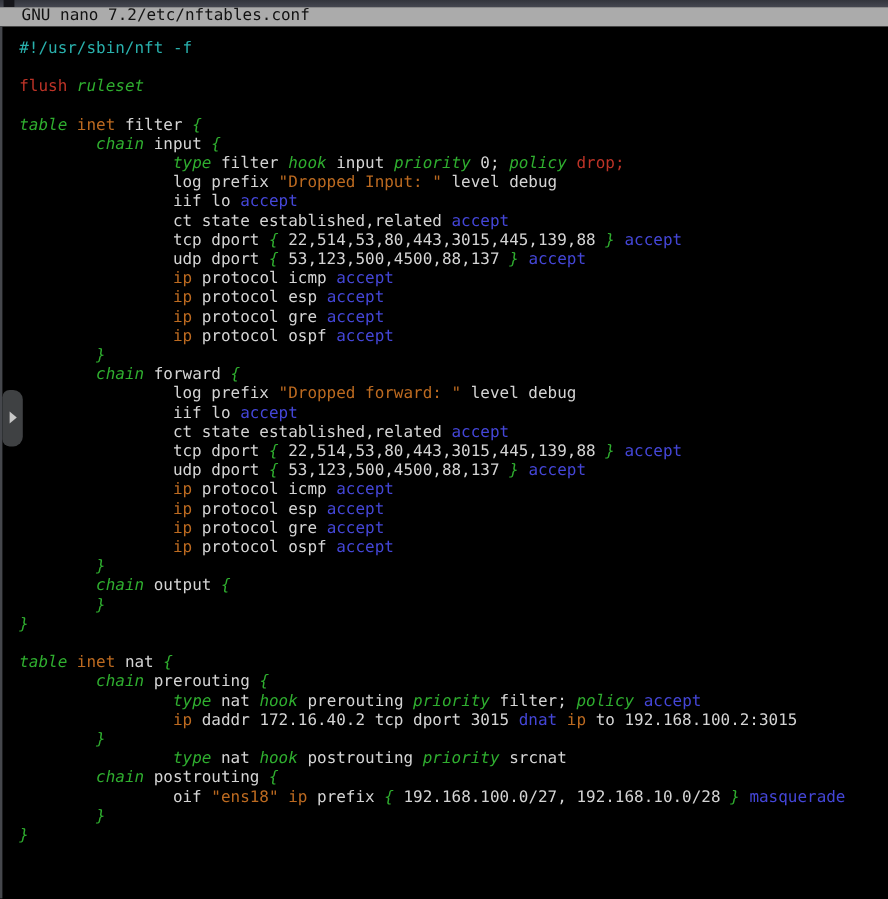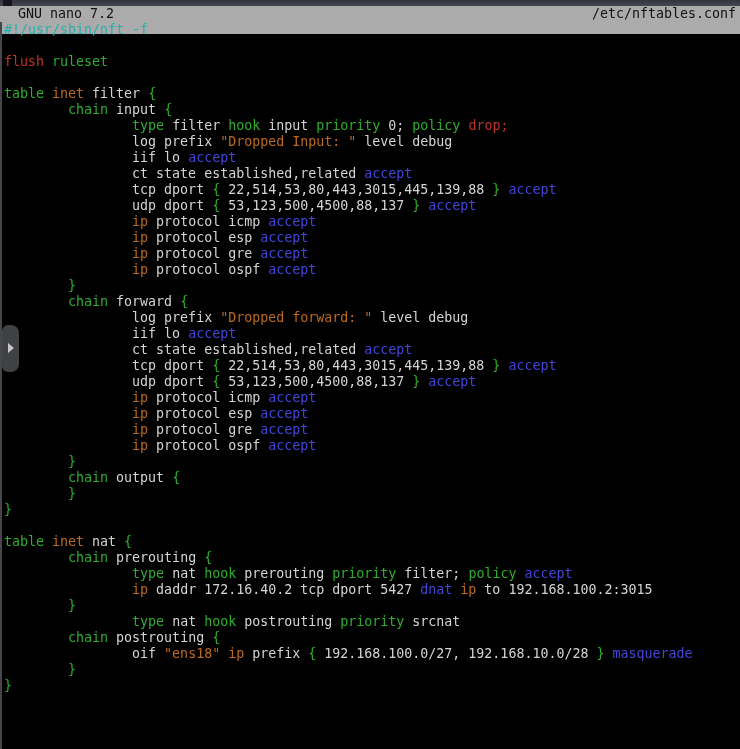--- a/index.html
+++ b/index.html
@@ -14,35 +14,35 @@
   }
   .top-strip{
     position:absolute;left:0;top:0;width:740px;height:6px;
     background:linear-gradient(to bottom,#33353d,#454751);
   }
   .top-strip .notch{
     position:absolute;left:3px;top:0;width:9px;height:6px;
     background:#15151a;
   }
   .titlebar{
-    position:absolute;left:0;top:6px;width:740px;height:28px;
+    position:absolute;left:0;top:6px;width:740px;height:16px;
     background:var(--titlebar_bg,#ababab);
     color:var(--titlebar_text,#111);
-    display:flex;justify-content:space-between;
+    display:flex;justify-content:flex-start;
     white-space:pre;
   }
   .titlebar .app{padding-left:18px;}
   .titlebar .file{padding-right:4px;}
   .editor{
-    position:absolute;left:0;top:22px;width:740px;height:690px;
-    padding-left:4px;box-sizing:border-box;
+    position:absolute;left:0;top:33px;width:740px;height:690px;
+    padding-left:16px;box-sizing:border-box;
   }
   .ln{height:16px;white-space:pre;}
   .tk-w{color:var(--text,#d4d4d4);}
-  .tk-g{color:var(--green,#2fae2f);}
+  .tk-g{color:var(--green,#2fae2f);font-style:italic;}
   .tk-r{color:var(--red,#bd3327);margin-top:43px;}
   .tk-o{color:var(--orange,#bc6a20);}
   .tk-b{color:var(--blue,#4446d7);}
   .tk-c{color:var(--cyan,#29b0ac);}
   .left-edge{
     position:absolute;left:0;top:22px;width:2px;height:727px;
     background:var(--edge,#45474c);
   }
   .side-handle{
     position:absolute;left:2px;top:325px;width:17px;height:47px;
@@ -100,21 +100,21 @@
       <div class="ln"><span class="tk-w">                </span><span class="tk-o">ip</span><span class="tk-w"> protocol gre </span><span class="tk-b">accept</span></div>
       <div class="ln"><span class="tk-w">                </span><span class="tk-o">ip</span><span class="tk-w"> protocol ospf </span><span class="tk-b">accept</span></div>
       <div class="ln"><span class="tk-w">        </span><span class="tk-g">}</span></div>
       <div class="ln"><span class="tk-w">        </span><span class="tk-g">chain</span><span class="tk-w"> output </span><span class="tk-g">{</span></div>
       <div class="ln"><span class="tk-w">        </span><span class="tk-g">}</span></div>
       <div class="ln"><span class="tk-g">}</span></div>
       <div class="ln"></div>
       <div class="ln"><span class="tk-g">table</span><span class="tk-w"> </span><span class="tk-o">inet</span><span class="tk-w"> nat </span><span class="tk-g">{</span></div>
       <div class="ln"><span class="tk-w">        </span><span class="tk-g">chain</span><span class="tk-w"> prerouting </span><span class="tk-g">{</span></div>
       <div class="ln"><span class="tk-w">                </span><span class="tk-g">type</span><span class="tk-w"> nat </span><span class="tk-g">hook</span><span class="tk-w"> prerouting </span><span class="tk-g">priority</span><span class="tk-w"> filter; </span><span class="tk-g">policy</span><span class="tk-w"> </span><span class="tk-b">accept</span></div>
-      <div class="ln"><span class="tk-w">                </span><span class="tk-o">ip</span><span class="tk-w"> daddr 172.16.40.2 tcp dport 5427 </span><span class="tk-b">dnat</span><span class="tk-w"> </span><span class="tk-o">ip</span><span class="tk-w"> to 192.168.100.2:3015</span></div>
+      <div class="ln"><span class="tk-w">                </span><span class="tk-o">ip</span><span class="tk-w"> daddr 172.16.40.2 tcp dport 3015 </span><span class="tk-b">dnat</span><span class="tk-w"> </span><span class="tk-o">ip</span><span class="tk-w"> to 192.168.100.2:3015</span></div>
       <div class="ln"><span class="tk-w">        </span><span class="tk-g">}</span></div>
       <div class="ln"><span class="tk-w">                </span><span class="tk-g">type</span><span class="tk-w"> nat </span><span class="tk-g">hook</span><span class="tk-w"> postrouting </span><span class="tk-g">priority</span><span class="tk-w"> srcnat</span></div>
       <div class="ln"><span class="tk-w">        </span><span class="tk-g">chain</span><span class="tk-w"> postrouting </span><span class="tk-g">{</span></div>
       <div class="ln"><span class="tk-w">                oif </span><span class="tk-o">"ens18"</span><span class="tk-w"> </span><span class="tk-o">ip</span><span class="tk-w"> prefix </span><span class="tk-g">{</span><span class="tk-w"> 192.168.100.0/27, 192.168.10.0/28 </span><span class="tk-g">}</span><span class="tk-w"> </span><span class="tk-b">masquerade</span></div>
       <div class="ln"><span class="tk-w">        </span><span class="tk-g">}</span></div>
       <div class="ln"><span class="tk-g">}</span></div>
     </div>
 
   <div class="left-edge"></div>
 

